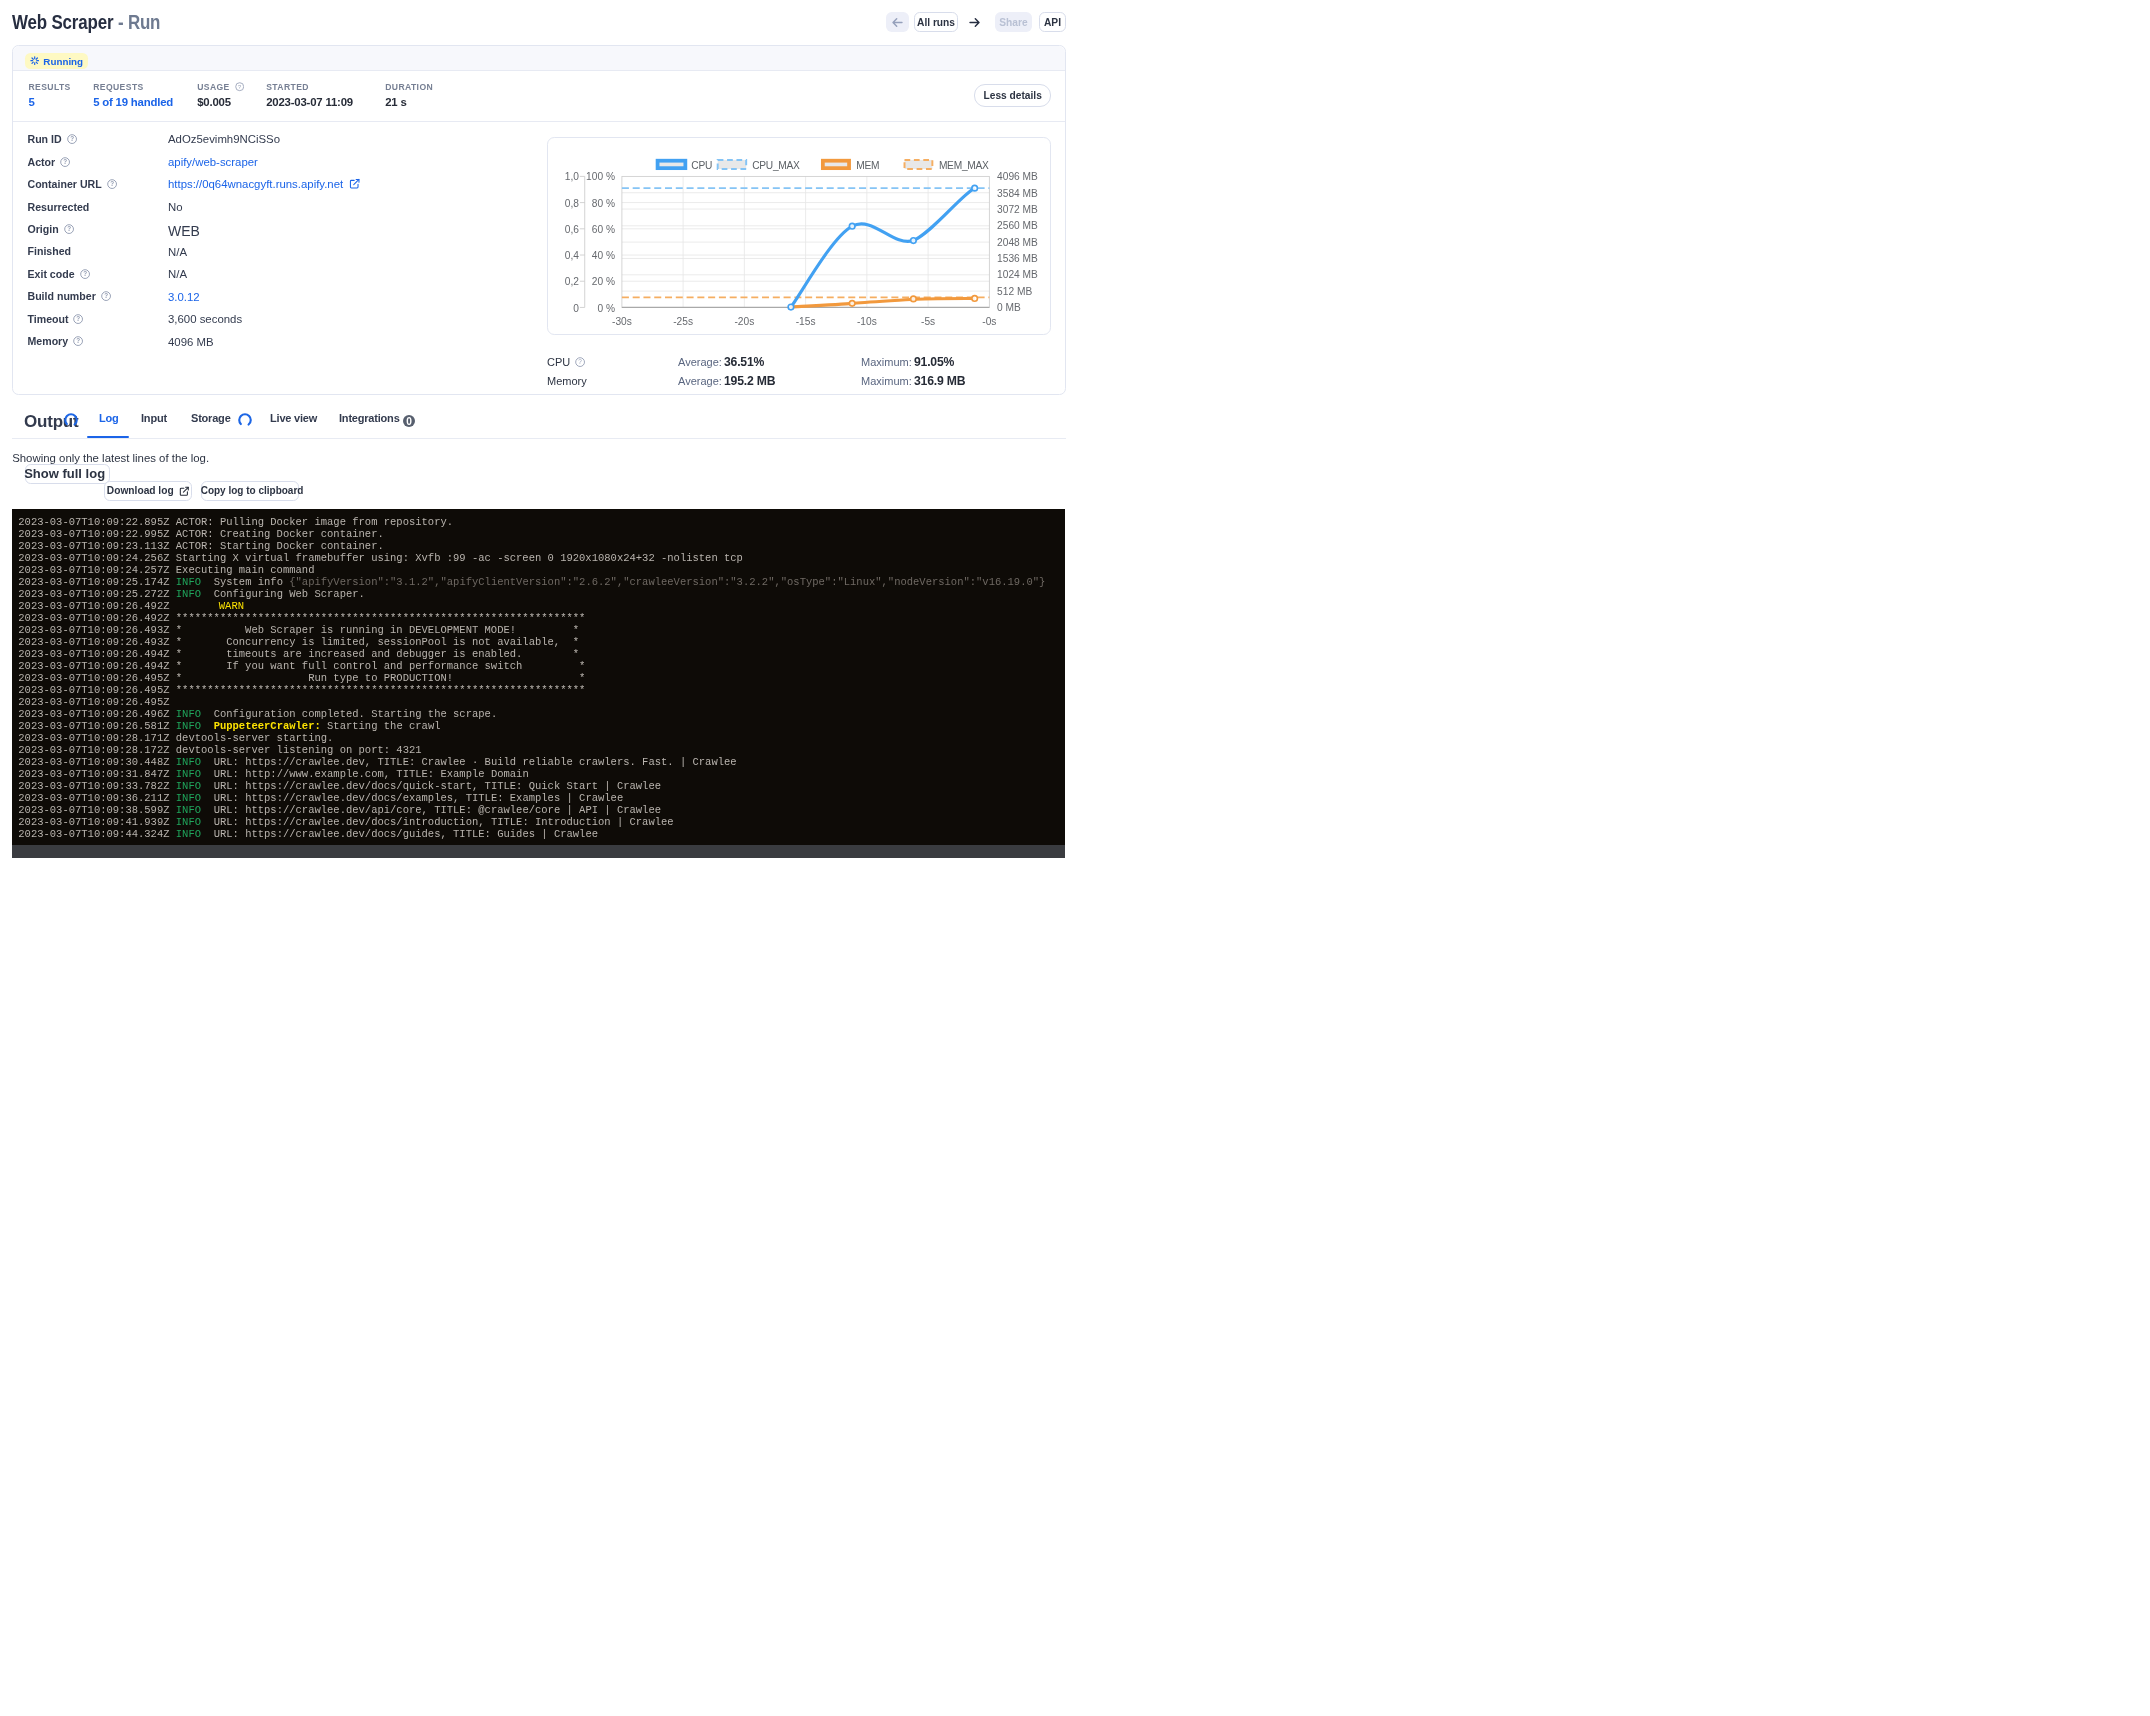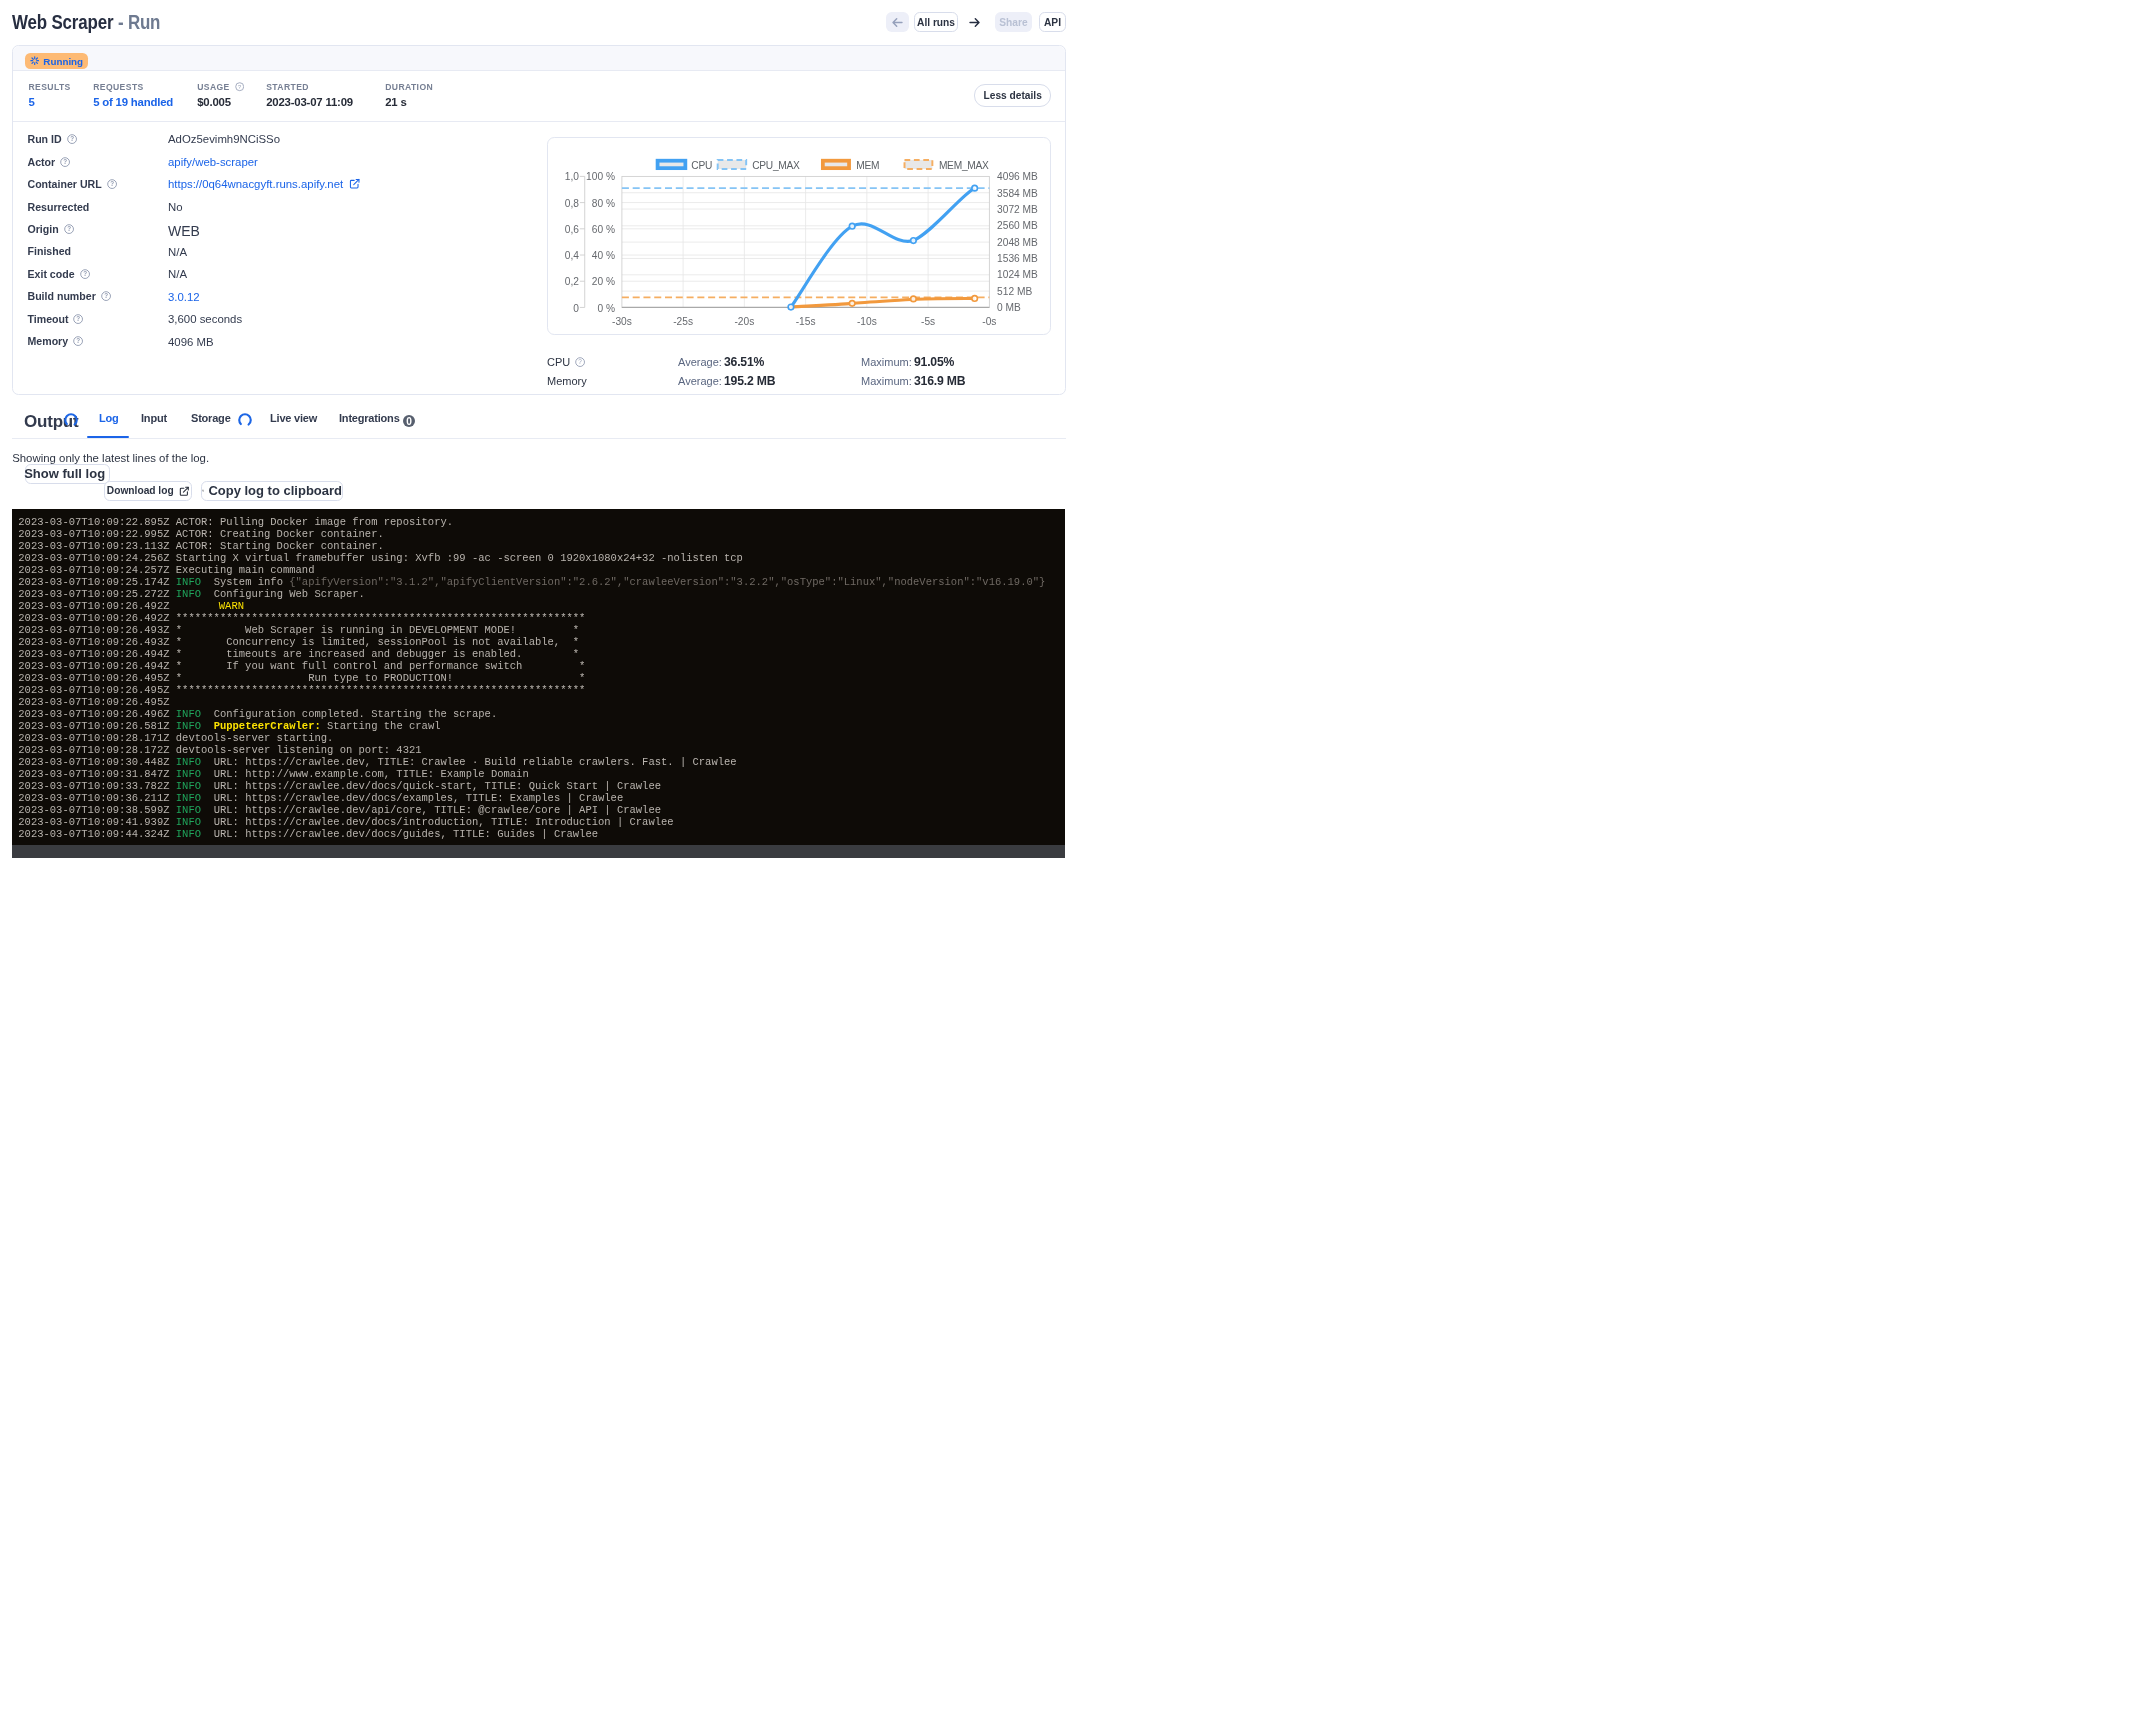--- a/index.html
+++ b/index.html
@@ -23,21 +23,21 @@
   <svg width="13" height="13" viewBox="0 0 16 16" fill="none" stroke="#272e41" stroke-width="1.8" stroke-linecap="round" stroke-linejoin="round">
       <path d="M2.5 8H13M9 3.5L13.5 8L9 12.5"></path>
     </svg>
 </div>
 <div class="btn" style="left:995px; top:12px; width:37px; height:20.4px; background:#edeff8; border:none; color:#b9c1d4; font-size:10.2px;">Share</div>
 <div class="btn" style="left:1039px; top:12px; width:27px; height:20.4px; font-size:10.2px;">API</div>
 
 <div class="abs" style="left:12.2px; top:45px; width:1054px; height:350px; border:0.8px solid #e2e6f1; border-radius:6.5px;">
   <div class="abs" style="left:0; top:0; right:0; height:25px; background:#f7f8fc; border-bottom:0.8px solid #e7eaf3; border-radius:6.5px 6.5px 0 0;"></div>
 
-  <div class="abs" style="left:11.4px; top:7px; height:16px; background:#fdba74; border-radius:5.3px; display:flex; align-items:center; padding:0 5.3px; gap:4.1px;">
+  <div class="abs" style="left:11.4px; top:7px; height:16px; background:#fef9c3; border-radius:5.3px; display:flex; align-items:center; padding:0 5.3px; gap:4.1px;">
     <svg width="9.4" height="9.4" viewBox="0 0 24 24" fill="none" stroke="#1b64e8" stroke-width="3" stroke-linecap="round">
       <path d="M12 2.2v4.6"></path>
         <path d="M18.93 5.07l-3.25 3.25"></path>
         <path d="M21.8 12h-4.6"></path>
         <path d="M18.93 18.93l-3.25-3.25"></path>
         <path d="M12 21.8v-4.6"></path>
         <path d="M5.07 18.93l3.25-3.25"></path>
         <path d="M2.2 12h4.6"></path>
         <path d="M5.07 5.07l3.25 3.25"></path>
     </svg>
@@ -249,21 +249,21 @@
       <path d="M10 14L21 3"></path>
     </svg>
 </div>
 <div class="btn" style="left:104px; top:481px; width:88px; height:19.6px; font-size:10.2px; gap:4.9px;">Download log
   <svg width="10.6" height="10.6" viewBox="0 0 24 24" fill="none" stroke="#272c38" stroke-width="2.4" stroke-linecap="round" stroke-linejoin="round">
       <path d="M19 13v6a2 2 0 0 1-2 2H5a2 2 0 0 1-2-2V7a2 2 0 0 1 2-2h6"></path>
       <path d="M15 3h6v6"></path>
       <path d="M10 14L21 3"></path>
     </svg>
 </div>
-<div class="btn" style="left:201px; top:481px; width:142px; height:19.6px; font-size:13px; gap:4.1px;">
+<div class="btn" style="left:201px; top:481px; width:98px; height:19.6px; font-size:10px; gap:4.1px;">
   <svg width="11.4" height="11.4" viewBox="0 0 24 24" fill="none" stroke="#272c38" stroke-width="2.2" stroke-linejoin="round">
       <rect x="8" y="8" width="12" height="12" rx="2.5"></rect>
       <path d="M16 4.5V4a2 2 0 0 0-2-2H6a2 2 0 0 0-2 2v8a2 2 0 0 0 2 2h.5" transform="translate(-1.5,1.5)"></path>
     </svg>
   Copy log to clipboard</div>
 
 <div class="abs" style="left:12.2px; top:509px; width:1053px; height:350px; background:#0e0b07; overflow:hidden;">
 <pre id="logpre" style="margin:0; padding:6.7px 0 0 6.1px; font-family:'Liberation Mono', monospace; font-size:10.5px; line-height:12px; color:#b9b4ae;">2023-03-07T10:09:22.895Z ACTOR: Pulling Docker image from repository.
 2023-03-07T10:09:22.995Z ACTOR: Creating Docker container.
 2023-03-07T10:09:23.113Z ACTOR: Starting Docker container.

